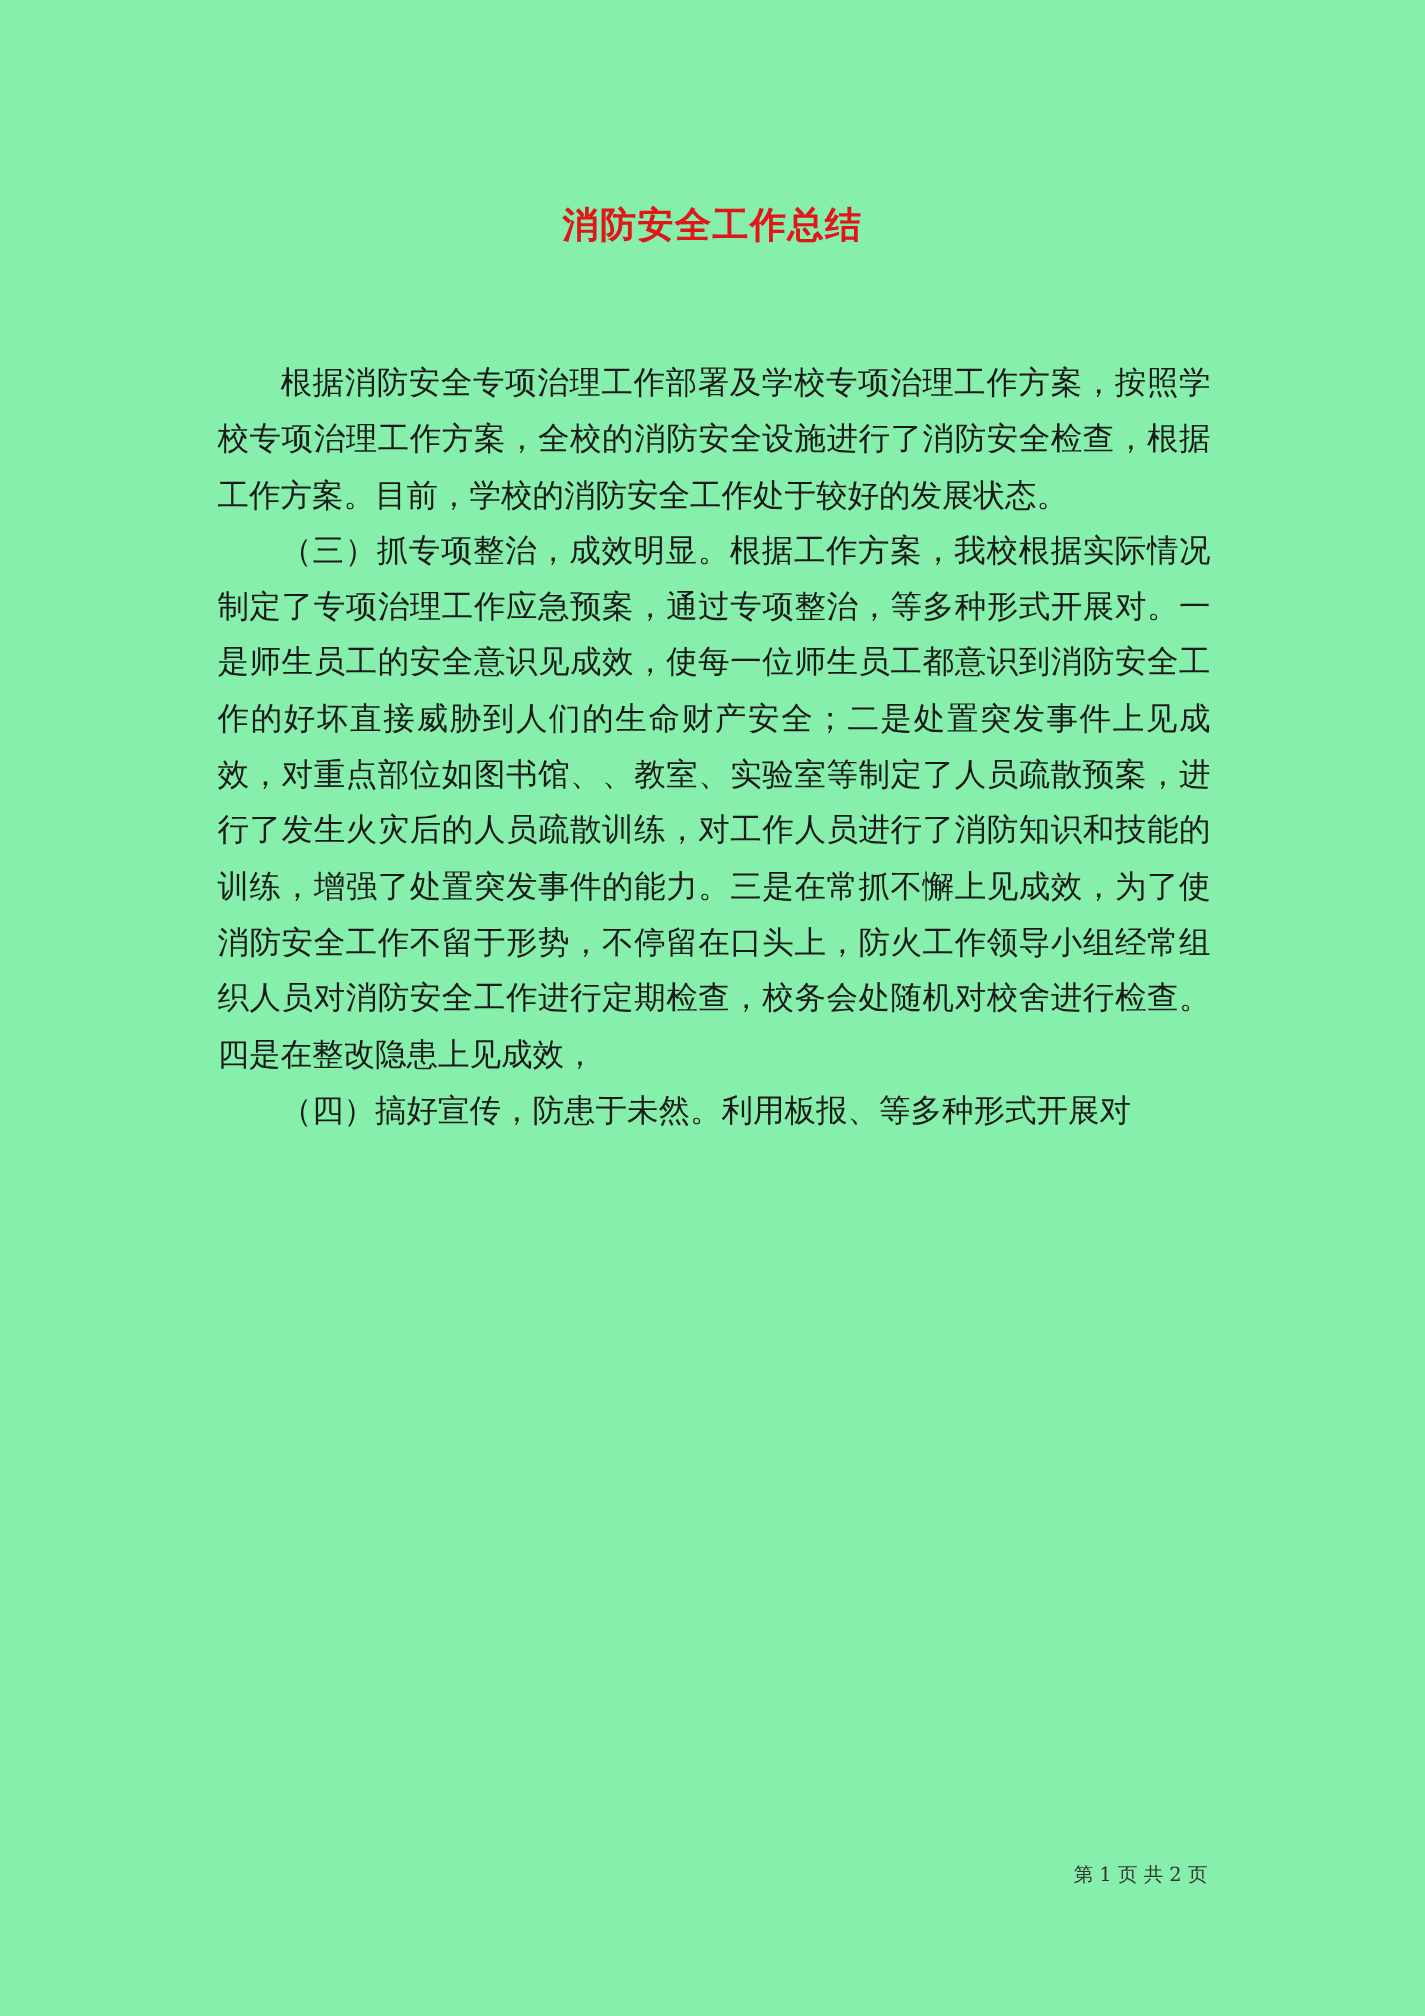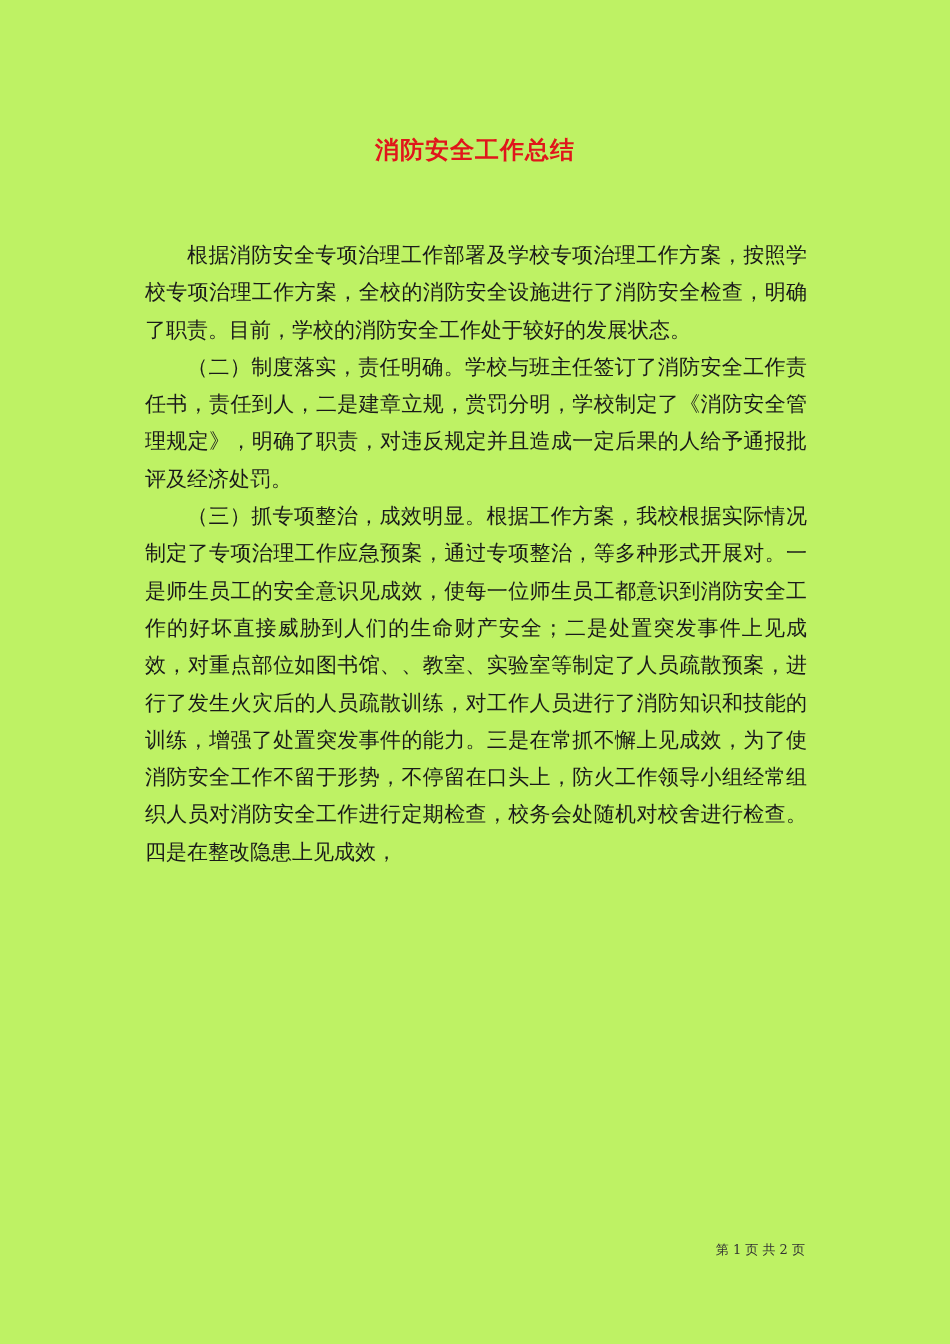--- a/index.html
+++ b/index.html
@@ -1,17 +1,17 @@
 <!DOCTYPE html>
 <html><head>
 <meta charset="utf-8">
 <style>
   html, body { margin: 0; padding: 0; background: #ffffff; }
   body { width: 950px; height: 1344px; position: relative; overflow: hidden; }
-  .page { position: absolute; left: 0; top: 0; width: 950px; height: 1344px; background: #bef264; }
+  .page { position: absolute; left: 0; top: 0; width: 950px; height: 1344px; background: #86efac; }
   .title {
     position: absolute; left: 0; width: 950px; top: 134px;
     text-align: center; font-family: "DejaVu Sans", sans-serif;
     font-size: 24px; font-weight: bold; color: #e0161b; letter-spacing: 1px;
     line-height: 32px;
   }
   .body {
     position: absolute; left: 145px; top: 237px; width: 662px;
     font-family: "DejaVu Serif", serif; font-size: 21px; color: #1a1a1a;
     line-height: 37.3px; text-align: justify;
@@ -23,19 +23,19 @@
     font-family: "DejaVu Serif", serif; font-size: 13px; color: #333; text-align: right;
   }
 </style>
 </head>
 <body>
 
 <div class="page">
   <div class="title">消防安全工作总结</div>
 
   <div class="body">
-    <p>根据消防安全专项治理工作部署及学校专项治理工作方案，按照学校专项治理工作方案，全校的消防安全设施进行了消防安全检查，明确了职责。目前，学校的消防安全工作处于较好的发展状态。</p>
-    <p>（二）制度落实，责任明确。学校与班主任签订了消防安全工作责任书，责任到人，二是建章立规，赏罚分明，学校制定了《消防安全管理规定》，明确了职责，对违反规定并且造成一定后果的人给予通报批评及经济处罚。</p>
+    <p>根据消防安全专项治理工作部署及学校专项治理工作方案，按照学校专项治理工作方案，全校的消防安全设施进行了消防安全检查，根据工作方案。目前，学校的消防安全工作处于较好的发展状态。</p>
     <p>（三）抓专项整治，成效明显。根据工作方案，我校根据实际情况制定了专项治理工作应急预案，通过专项整治，等多种形式开展对。一是师生员工的安全意识见成效，使每一位师生员工都意识到消防安全工作的好坏直接威胁到人们的生命财产安全；二是处置突发事件上见成效，对重点部位如图书馆、、教室、实验室等制定了人员疏散预案，进行了发生火灾后的人员疏散训练，对工作人员进行了消防知识和技能的训练，增强了处置突发事件的能力。三是在常抓不懈上见成效，为了使消防安全工作不留于形势，不停留在口头上，防火工作领导小组经常组织人员对消防安全工作进行定期检查，校务会处随机对校舍进行检查。四是在整改隐患上见成效，</p>
+    <p>（四）搞好宣传，防患于未然。利用板报、等多种形式开展对</p>
   </div>
 
   <div class="footer">第 1 页 共 2 页</div>
 </div>
 
 </body></html>

